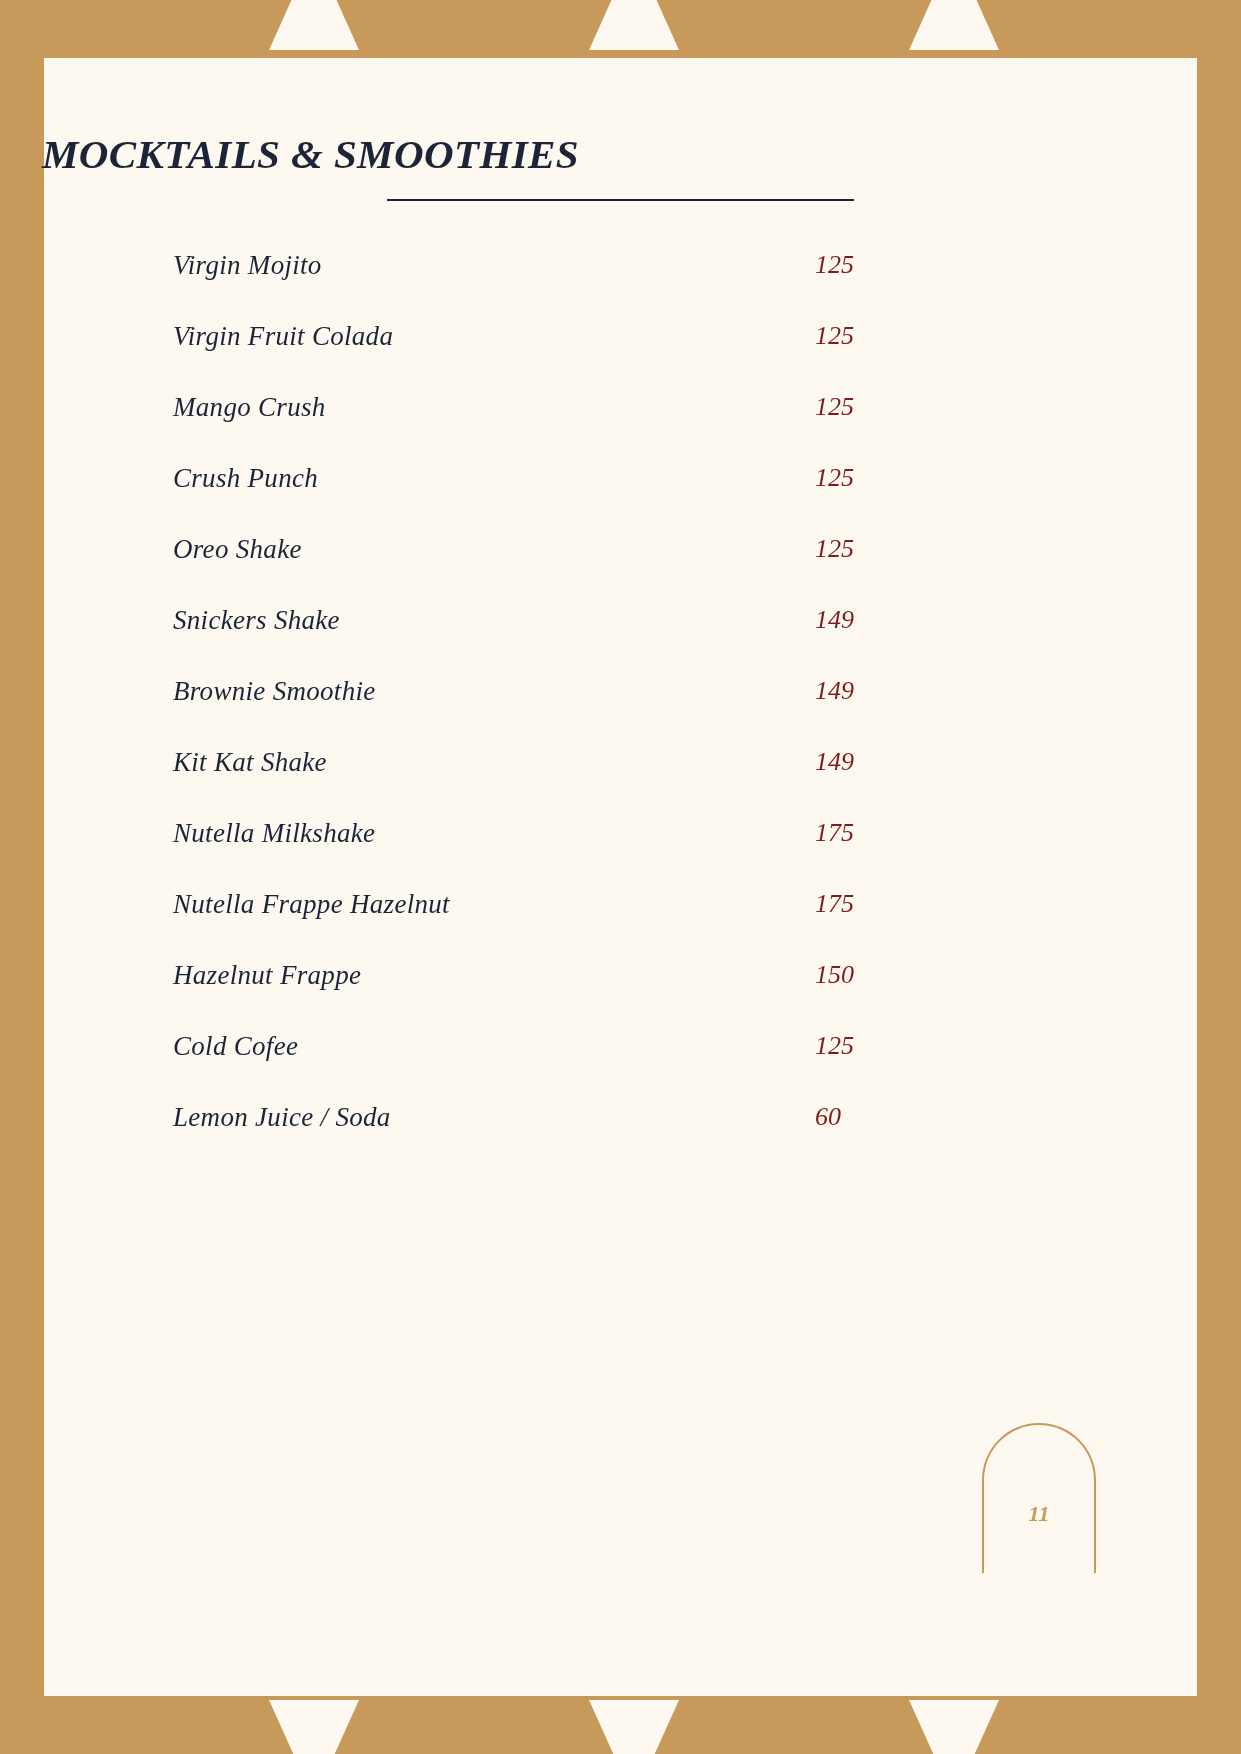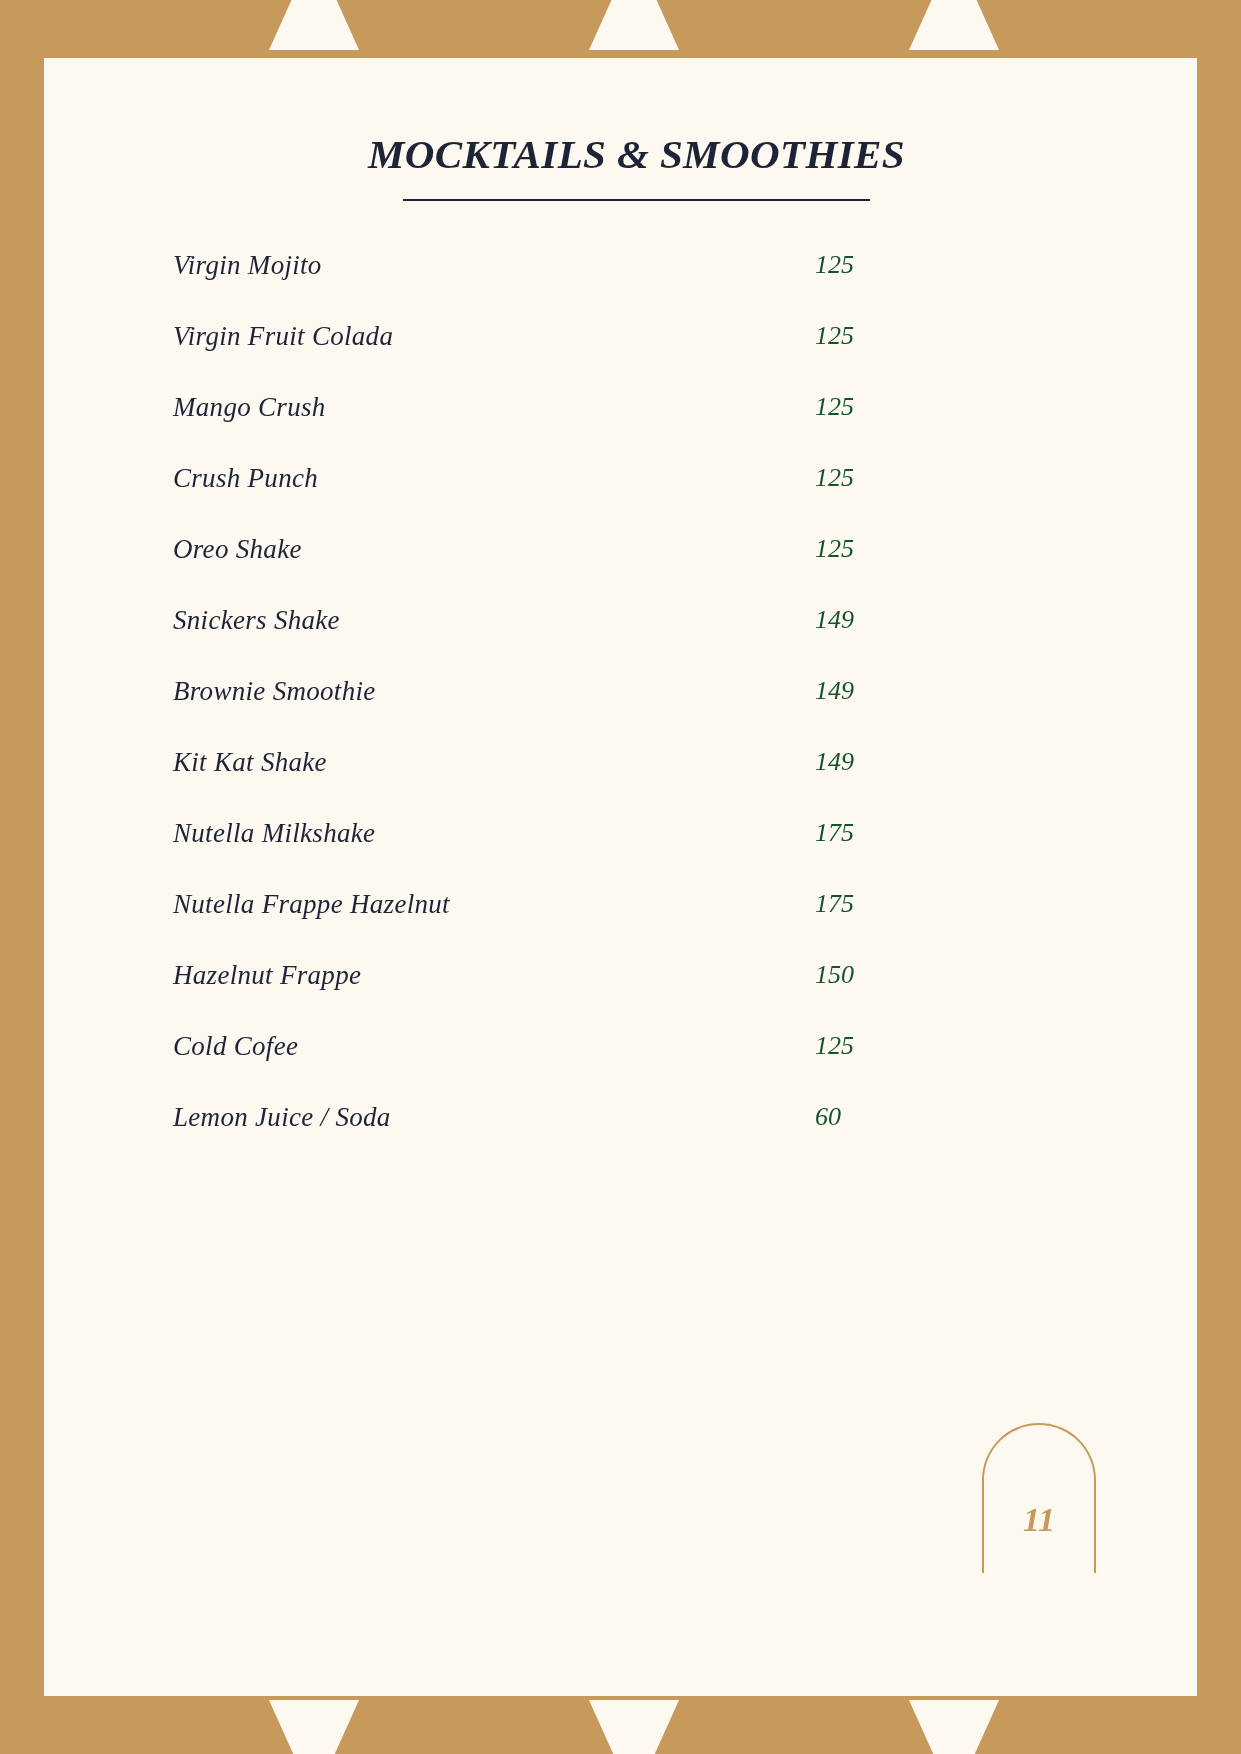--- a/index.html
+++ b/index.html
@@ -136,24 +136,23 @@
   .content {
     position: absolute;
     left: 42px;
     top: 56px;
     width: 1157px;
     height: 1642px;
   }
 
   .title-block {
     position: absolute;
-    left: 16px;
+    left: 0;
     top: 76px;
     width: 1157px;
-    text-align: center;
   }
   .page-title {
     font-style: italic;
     font-weight: 700;
     font-size: 41px;
     letter-spacing: 0.4px;
     color: #1E2438;
     margin: 0;
     line-height: 1.1;
   }
@@ -180,21 +179,21 @@
     font-style: italic;
     font-size: 27px;
     color: #1E2438;
     letter-spacing: 0.3px;
     white-space: nowrap;
   }
   .item-price {
     flex: 1;
     font-style: italic;
     font-size: 26px;
-    color: #14532d;
+    color: #7f1d1d;
     text-align: left;
     padding-left: 2px;
   }
 
   
   .page-badge {
     position: absolute;
     left: 940px;
     top: 1367px;
     width: 114px;
@@ -212,21 +211,21 @@
     box-sizing: border-box;
   }
   .page-number {
     position: absolute;
     left: 0;
     top: 78px;
     width: 114px;
     text-align: center;
     font-style: italic;
     font-weight: 700;
-    font-size: 34px;
+    font-size: 22px;
     color: #C79A5C;
   }
 </style>
 </head>
 <body>
 
 <div class="page">
 
   <div class="sheet"></div>
   <div class="sheet-rule top"></div>

